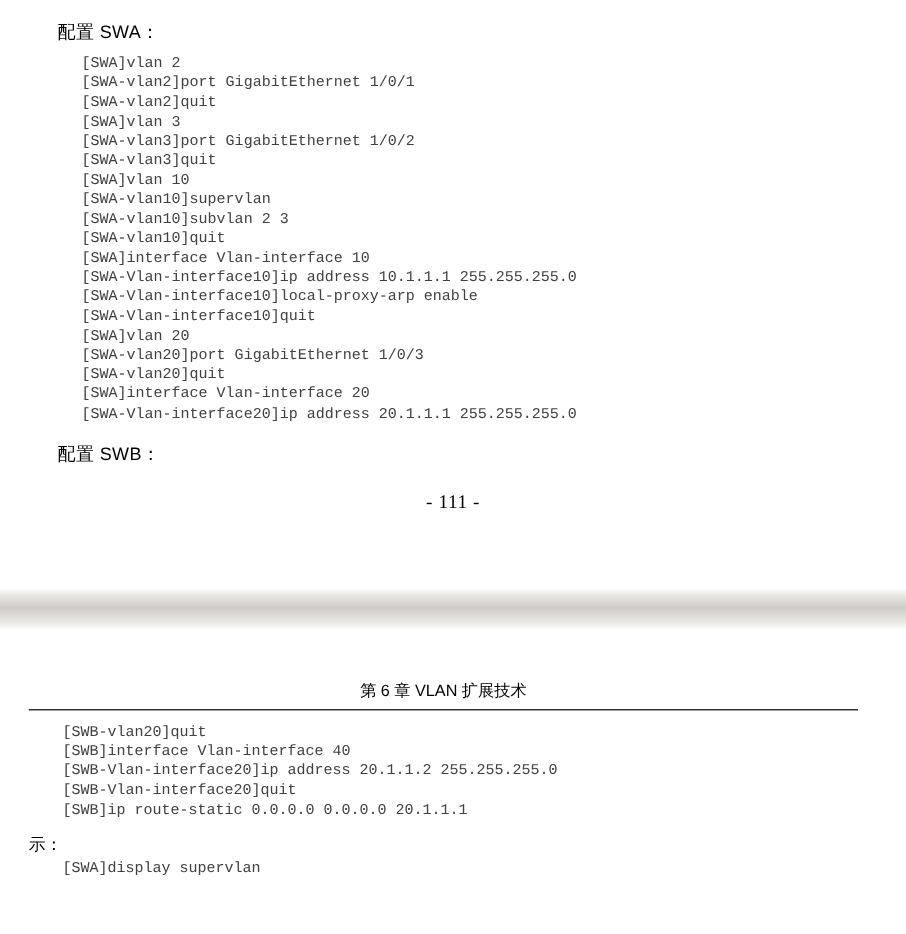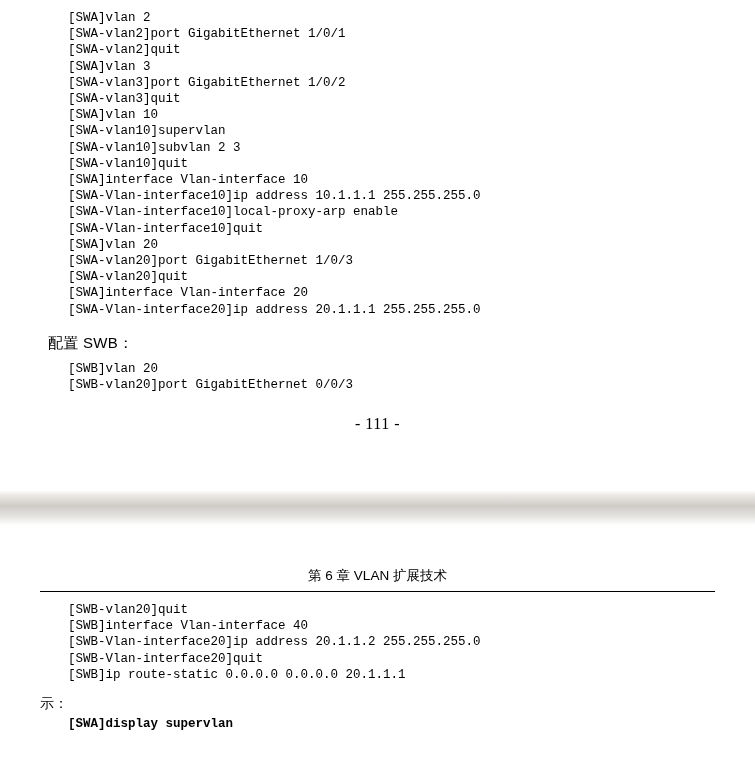--- a/index.html
+++ b/index.html
@@ -23,37 +23,37 @@
   }
   .page-one {
     padding: 10px 40px 0 40px;
     height: 487px;
   }
   .gap {
     height: 40px;
     background: linear-gradient(to bottom, #ffffff 0%, #ffffff 8%, #e9e7e4 22%, #cfccc8 48%, #e4e2df 72%, #ffffff 96%);
   }
   .page-two {
-    padding: 40px 40px 0 40px;
+    padding: 40px 40px 0 24px;
     height: 251px;
   }
   h2.section-head {
     font-family: "Liberation Sans", sans-serif;
     font-size: 15px;
     font-weight: normal;
     margin: 8px 0 8px 8px;
     letter-spacing: 0.3px;
   }
   .code {
     font-family: "Liberation Mono", monospace;
     font-size: 12.5px;
     line-height: 16.2px;
     white-space: pre;
     margin: 0 0 0 28px;
-    color: #000000;
+    color: #404040;
   }
   .code-block + .section-head {
     margin-top: 16px;
   }
   .page-number {
     text-align: center;
     font-family: "Liberation Serif", serif;
     font-size: 16px;
     margin-top: 22px;
     letter-spacing: 0.5px;
@@ -71,28 +71,28 @@
     font-size: 14px;
     line-height: 21px;
     margin: 10px 0 2px 0;
     text-indent: 24px;
   }
   .body-para .cont {
     display: block;
     text-indent: 0;
   }
   .trailing-code {
-    font-weight: bold;
   }
 </style>
 </head>
 <body>
 
 <div class="page page-one">
 
+  <h2 class="section-head">配置 SWA：</h2>
 
   <pre class="code code-block">[SWA]vlan 2
 [SWA-vlan2]port GigabitEthernet 1/0/1
 [SWA-vlan2]quit
 [SWA]vlan 3
 [SWA-vlan3]port GigabitEthernet 1/0/2
 [SWA-vlan3]quit
 [SWA]vlan 10
 [SWA-vlan10]supervlan
 [SWA-vlan10]subvlan 2 3
@@ -102,22 +102,20 @@
 [SWA-Vlan-interface10]local-proxy-arp enable
 [SWA-Vlan-interface10]quit
 [SWA]vlan 20
 [SWA-vlan20]port GigabitEthernet 1/0/3
 [SWA-vlan20]quit
 [SWA]interface Vlan-interface 20
 [SWA-Vlan-interface20]ip address 20.1.1.1 255.255.255.0</pre>
 
   <h2 class="section-head">配置 SWB：</h2>
 
-  <pre class="code code-block">[SWB]vlan 20
-[SWB-vlan20]port GigabitEthernet 0/0/3</pre>
 
   <div class="page-number">- 111 -</div>
 
 </div>
 
 <div class="gap"></div>
 
 <div class="page page-two">
 
   <div class="running-head">第 6 章  VLAN 扩展技术</div>

